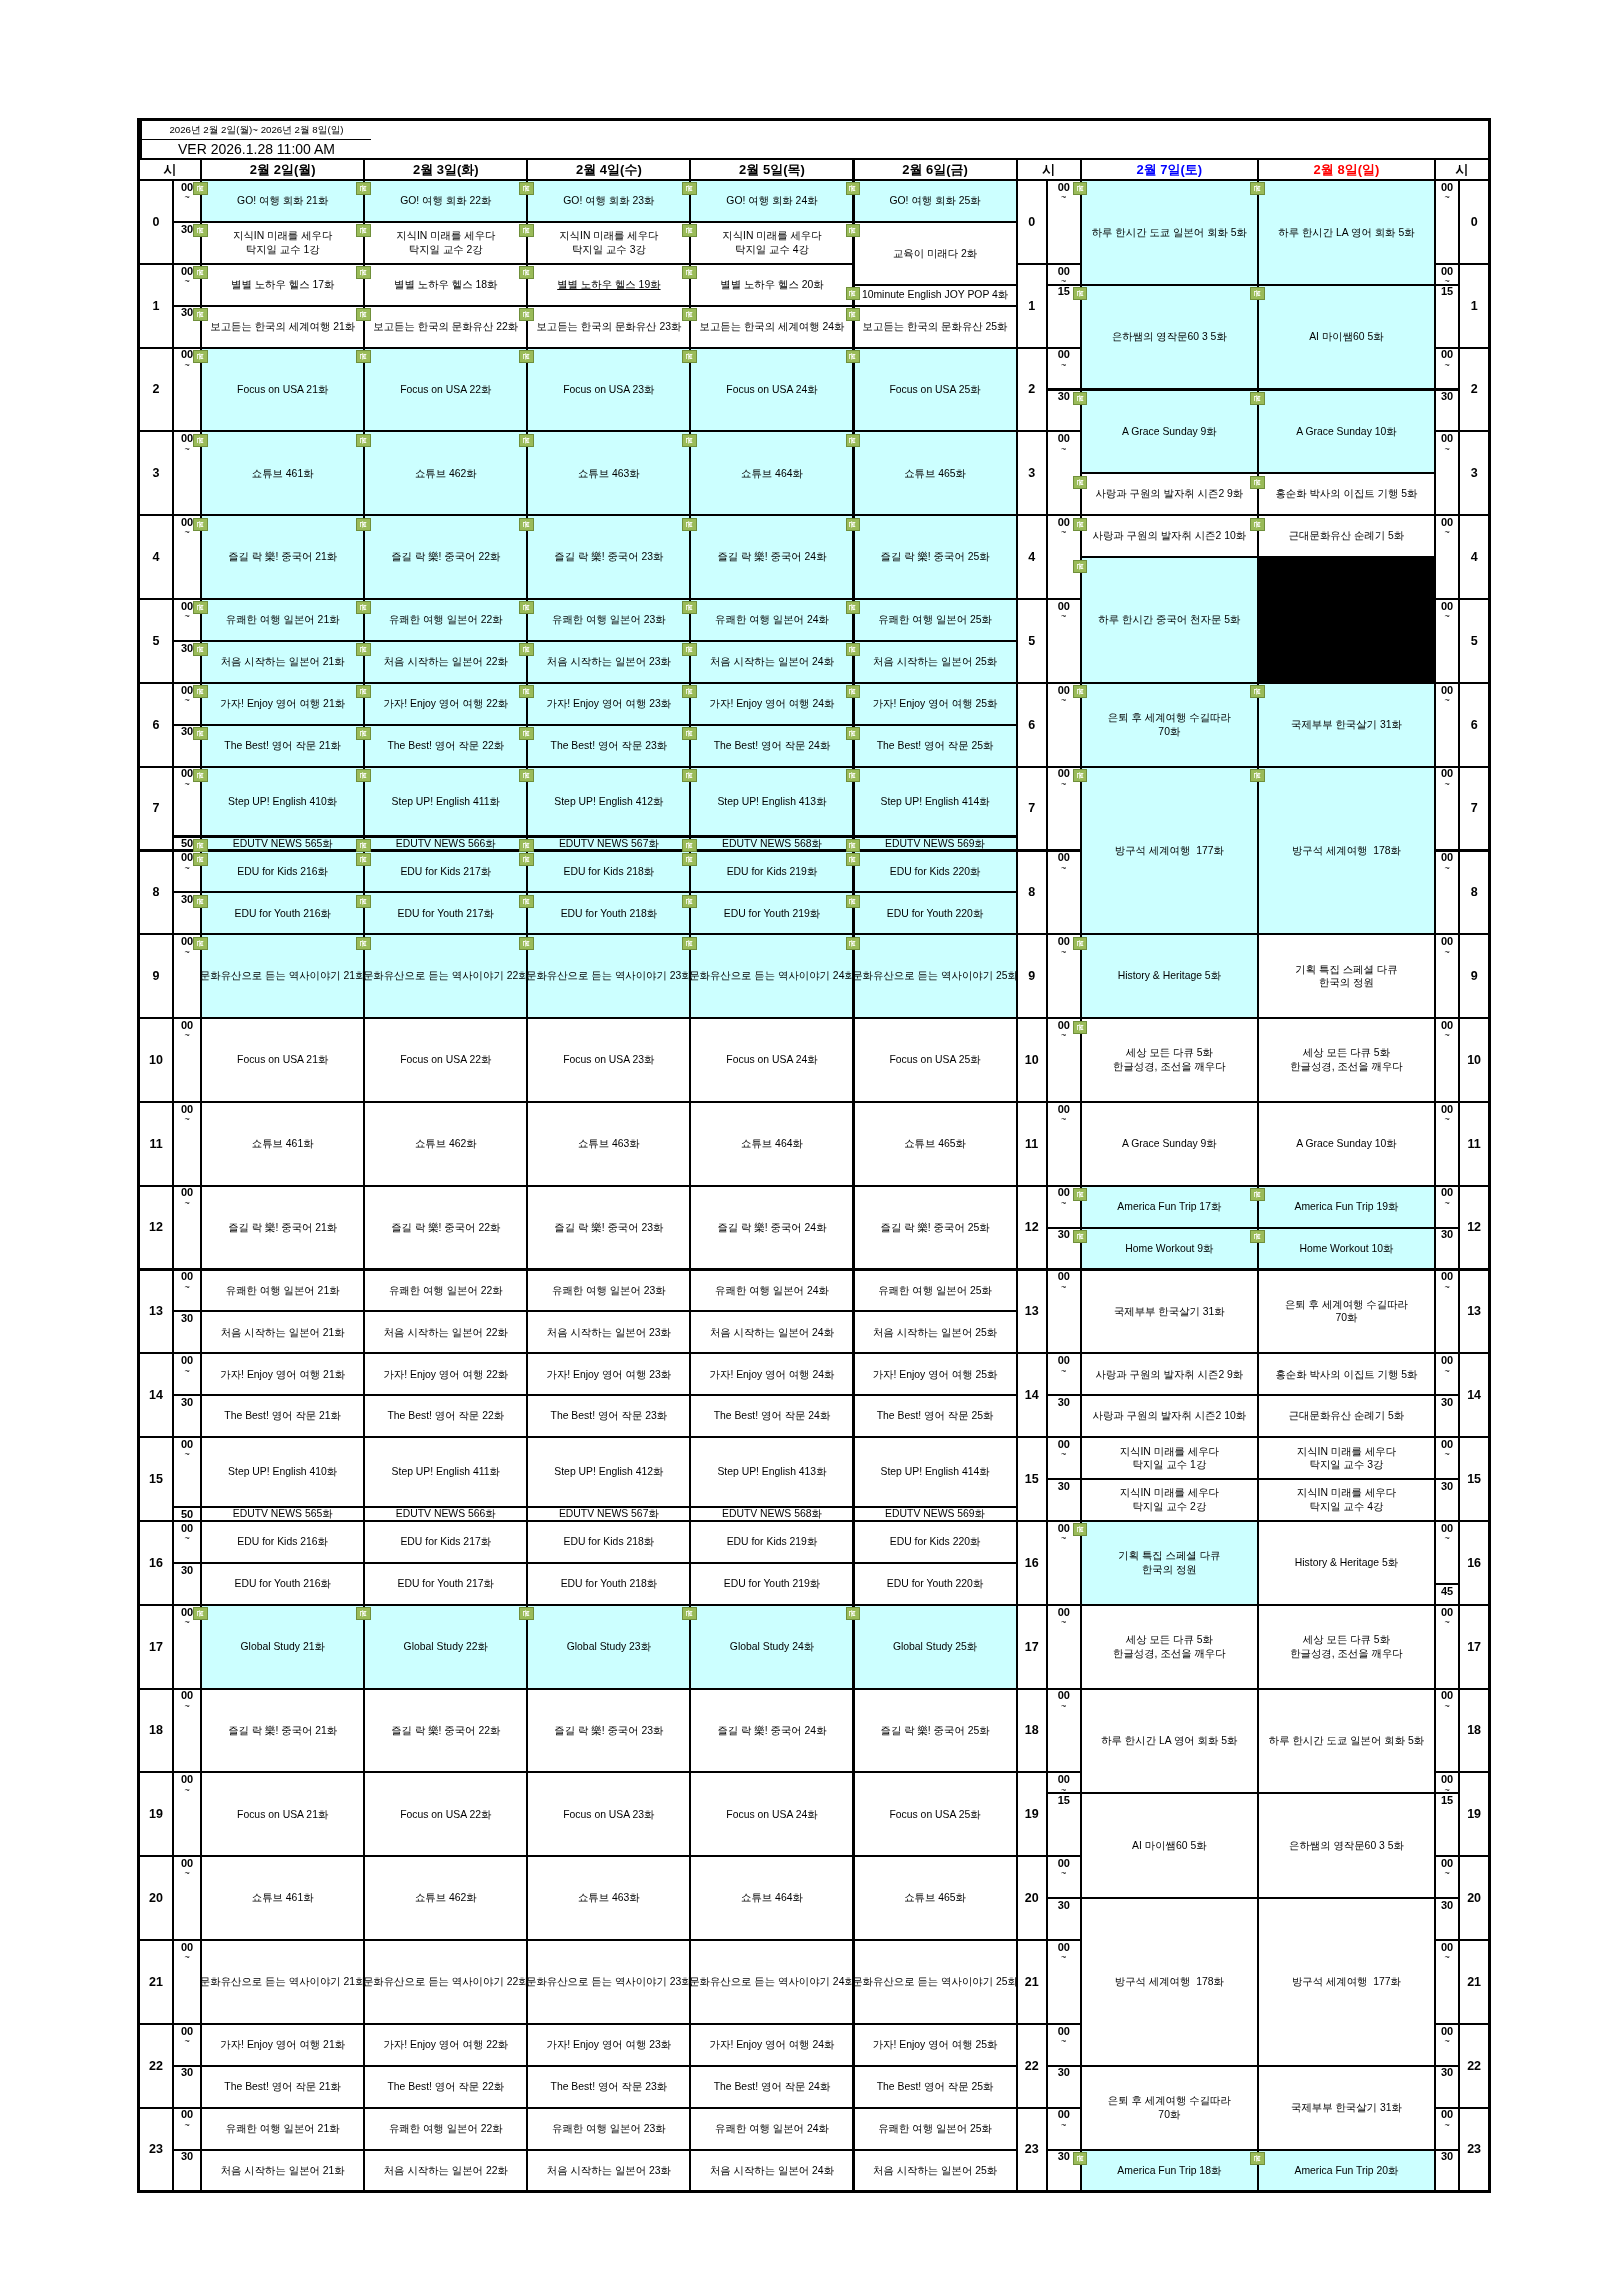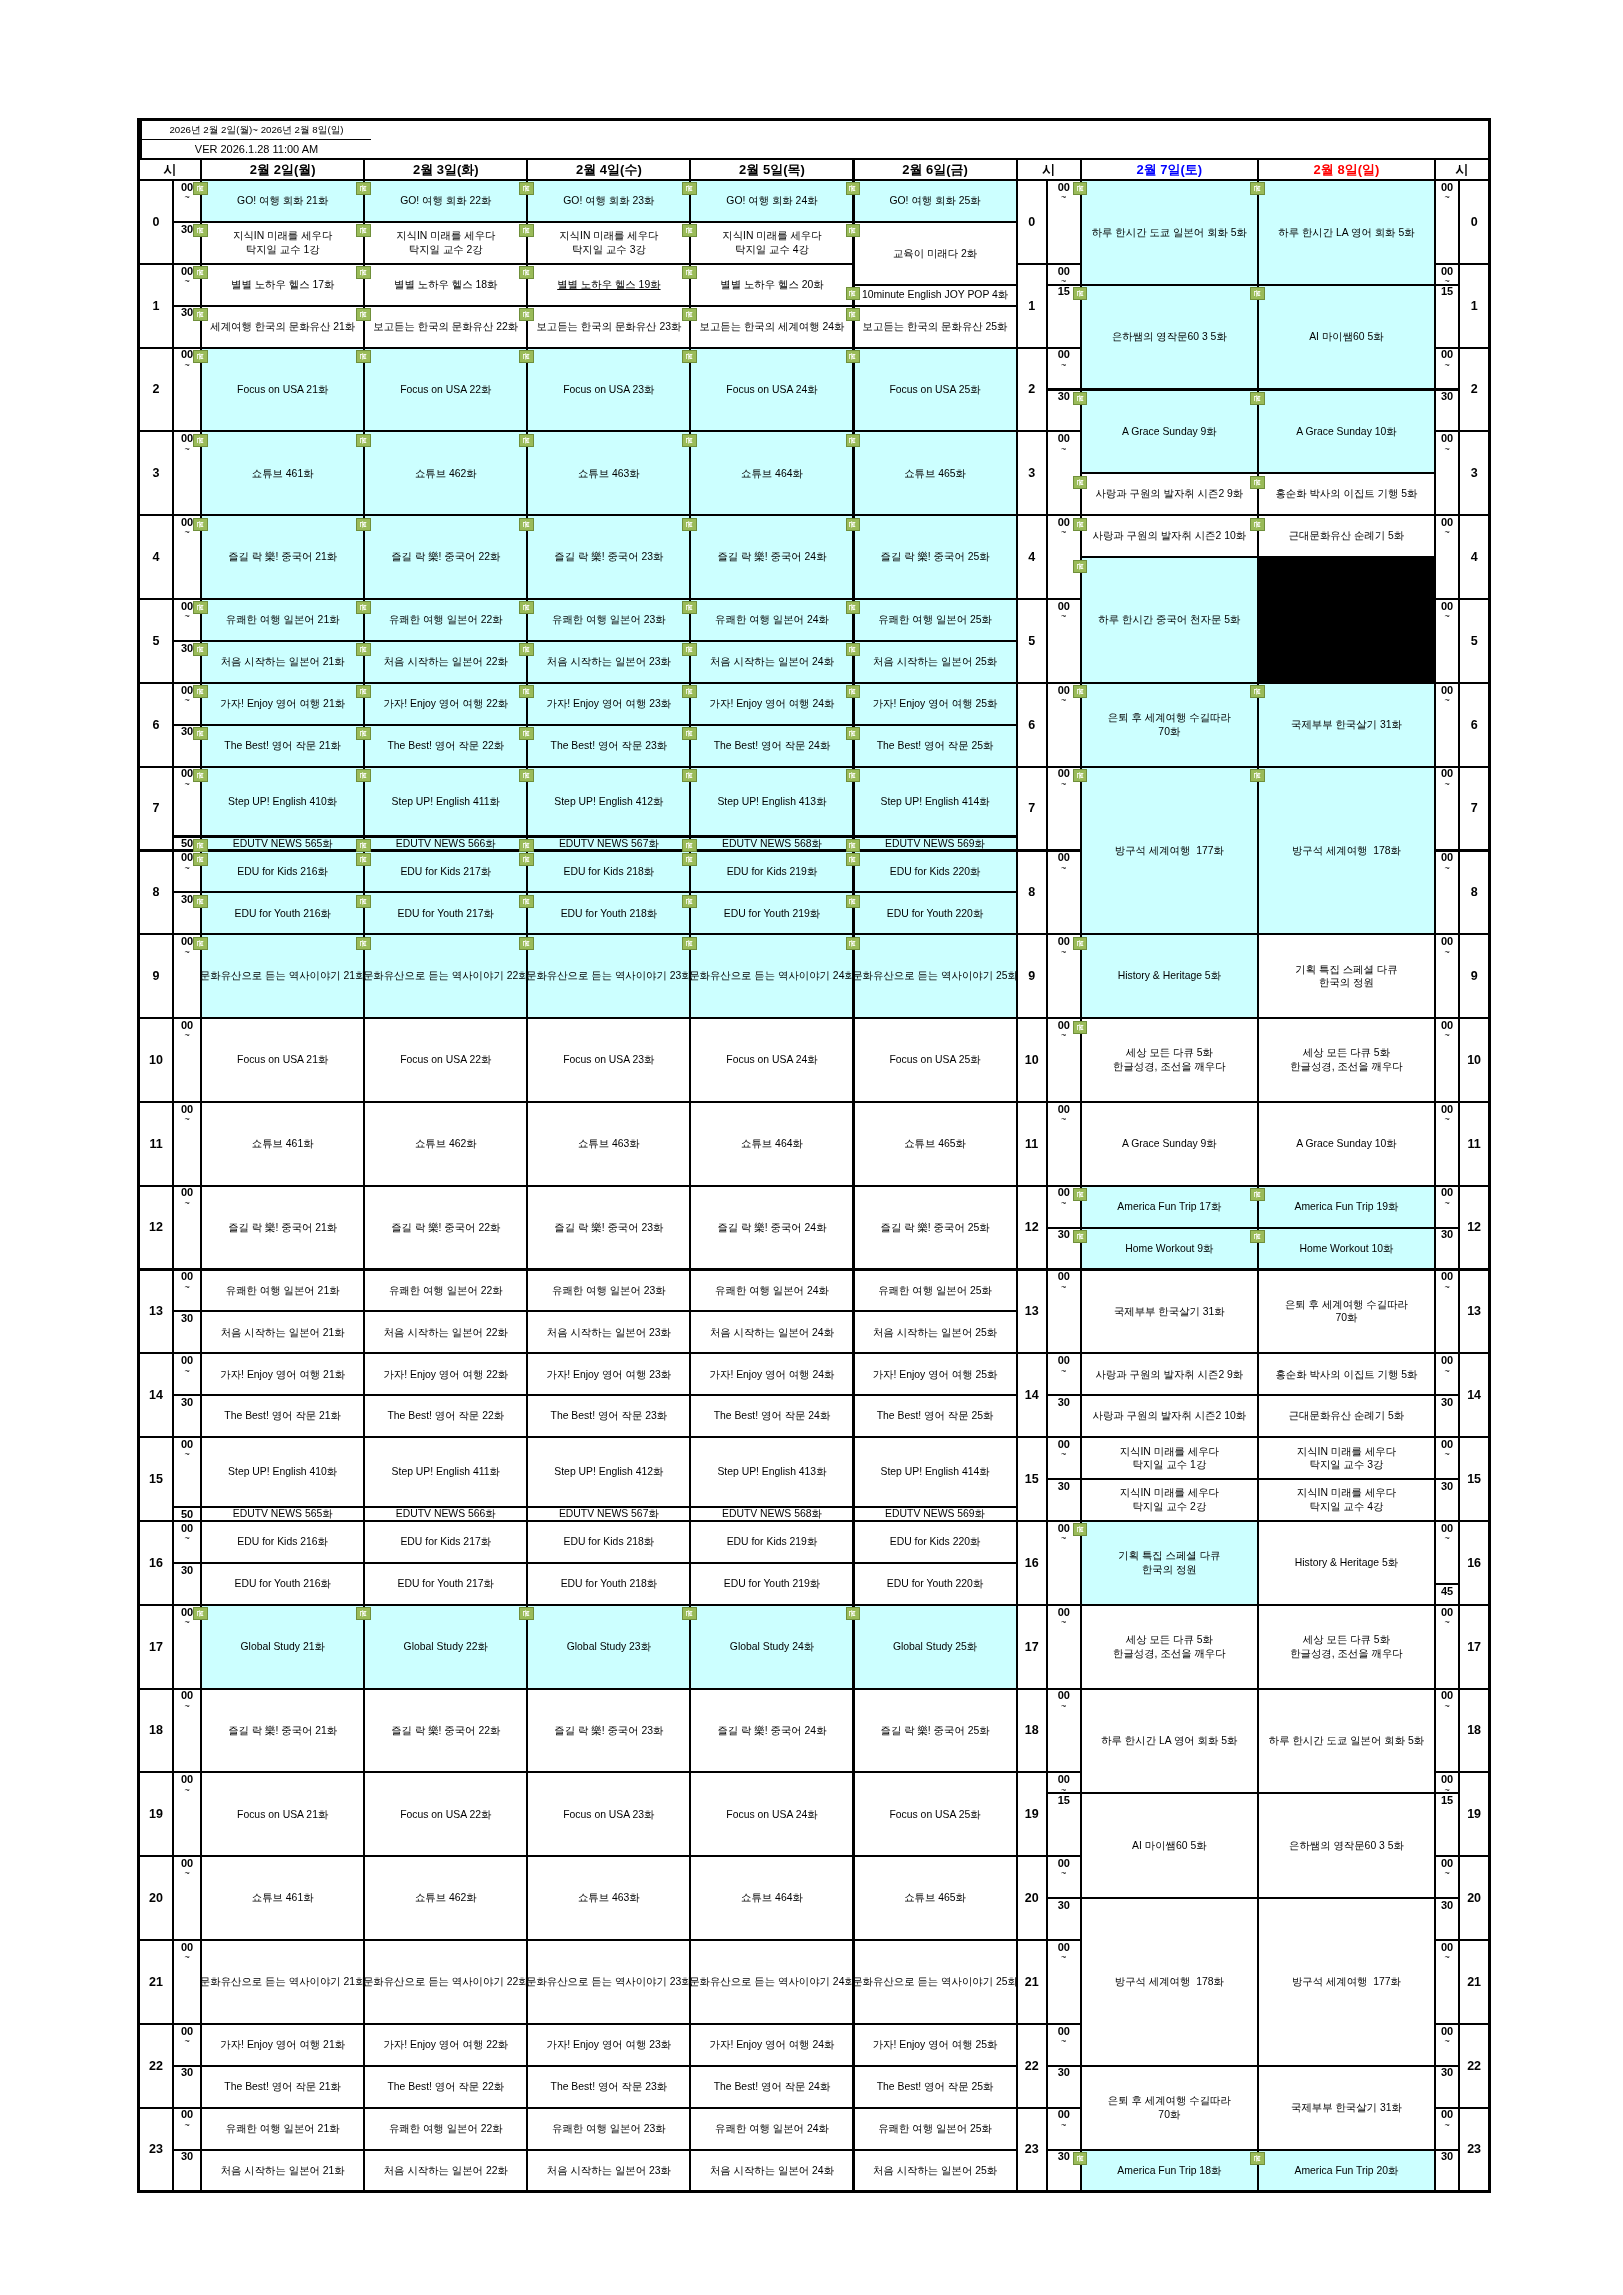--- a/index.html
+++ b/index.html
@@ -9,21 +9,21 @@
   
   .trow{height:37px;display:flex;background:#fff;border-bottom:2.1px solid #000;}
   .titlewrap{flex:1;position:relative;display:flex;align-items:center;justify-content:center;}
   .logo{position:absolute;left:60px;top:-1.4px;font-weight:bold;font-size:30.5px;letter-spacing:-0.7px;}
   .logo .ed{color:#7030A0;}
   .logo .u{color:#203764;}
   .logo .tv{font-size:14.6px;font-style:italic;color:#203764;vertical-align:12.5px;letter-spacing:0;}
   .maintitle{font-size:22px;font-weight:bold;white-space:pre;}
   .datebox{width:229px;border-left:2.1px solid #000;display:flex;flex-direction:column;background:#fff;}
   .datebox .l1{flex:1;border-bottom:1.4px solid #000;display:flex;align-items:center;justify-content:center;font-size:9.7px;white-space:pre;}
-  .datebox .l2{flex:1;display:flex;align-items:center;justify-content:center;font-size:11px;white-space:pre;}
+  .datebox .l2{flex:1;display:flex;align-items:center;justify-content:center;font-size:14px;white-space:pre;}
   
   .hdrgrid{display:grid;grid-template-columns:32px 26px 161px 161px 161px 161px 161px 28px 32px 175px 175px 22px 28px;
            grid-template-rows:19px;gap:2.1px;background:#000;border-bottom:2.1px solid #000;}
   .hcell{background:#fff;display:flex;align-items:center;justify-content:center;font-weight:bold;font-size:13px;}
   .bodygrid{display:grid;grid-template-columns:32px 26px 161px 161px 161px 161px 161px 28px 32px 175px 175px 22px 28px;
             grid-template-rows:repeat(288,4.9px);gap:2.1px;background:#000;}
   .cell{background:#fff;position:relative;display:flex;flex-direction:column;align-items:center;justify-content:center;
         text-align:center;font-size:10.4px;line-height:1.3;overflow:visible;}
   .cyan{background:#CCFFFF;}
   .pline{white-space:pre;}
@@ -527,21 +527,21 @@
             <span>본</span>
           </div>
         </div>
         <div class="cell prog" style="grid-area: 13 / 3 / 19;">
           <div class="pline">별별 노하우 헬스 17화</div>
           <div class="bon">
             <span>본</span>
           </div>
         </div>
         <div class="cell prog" style="grid-area: 19 / 3 / 25;">
-          <div class="pline">세계여행 한국의 문화유산 21화</div>
+          <div class="pline">보고듣는 한국의 세계여행 21화</div>
           <div class="bon">
             <span>본</span>
           </div>
         </div>
         <div class="cell prog cyan" style="grid-area: 25 / 3 / 37;">
           <div class="pline">Focus on USA 21화</div>
           <div class="bon">
             <span>본</span>
           </div>
         </div>

